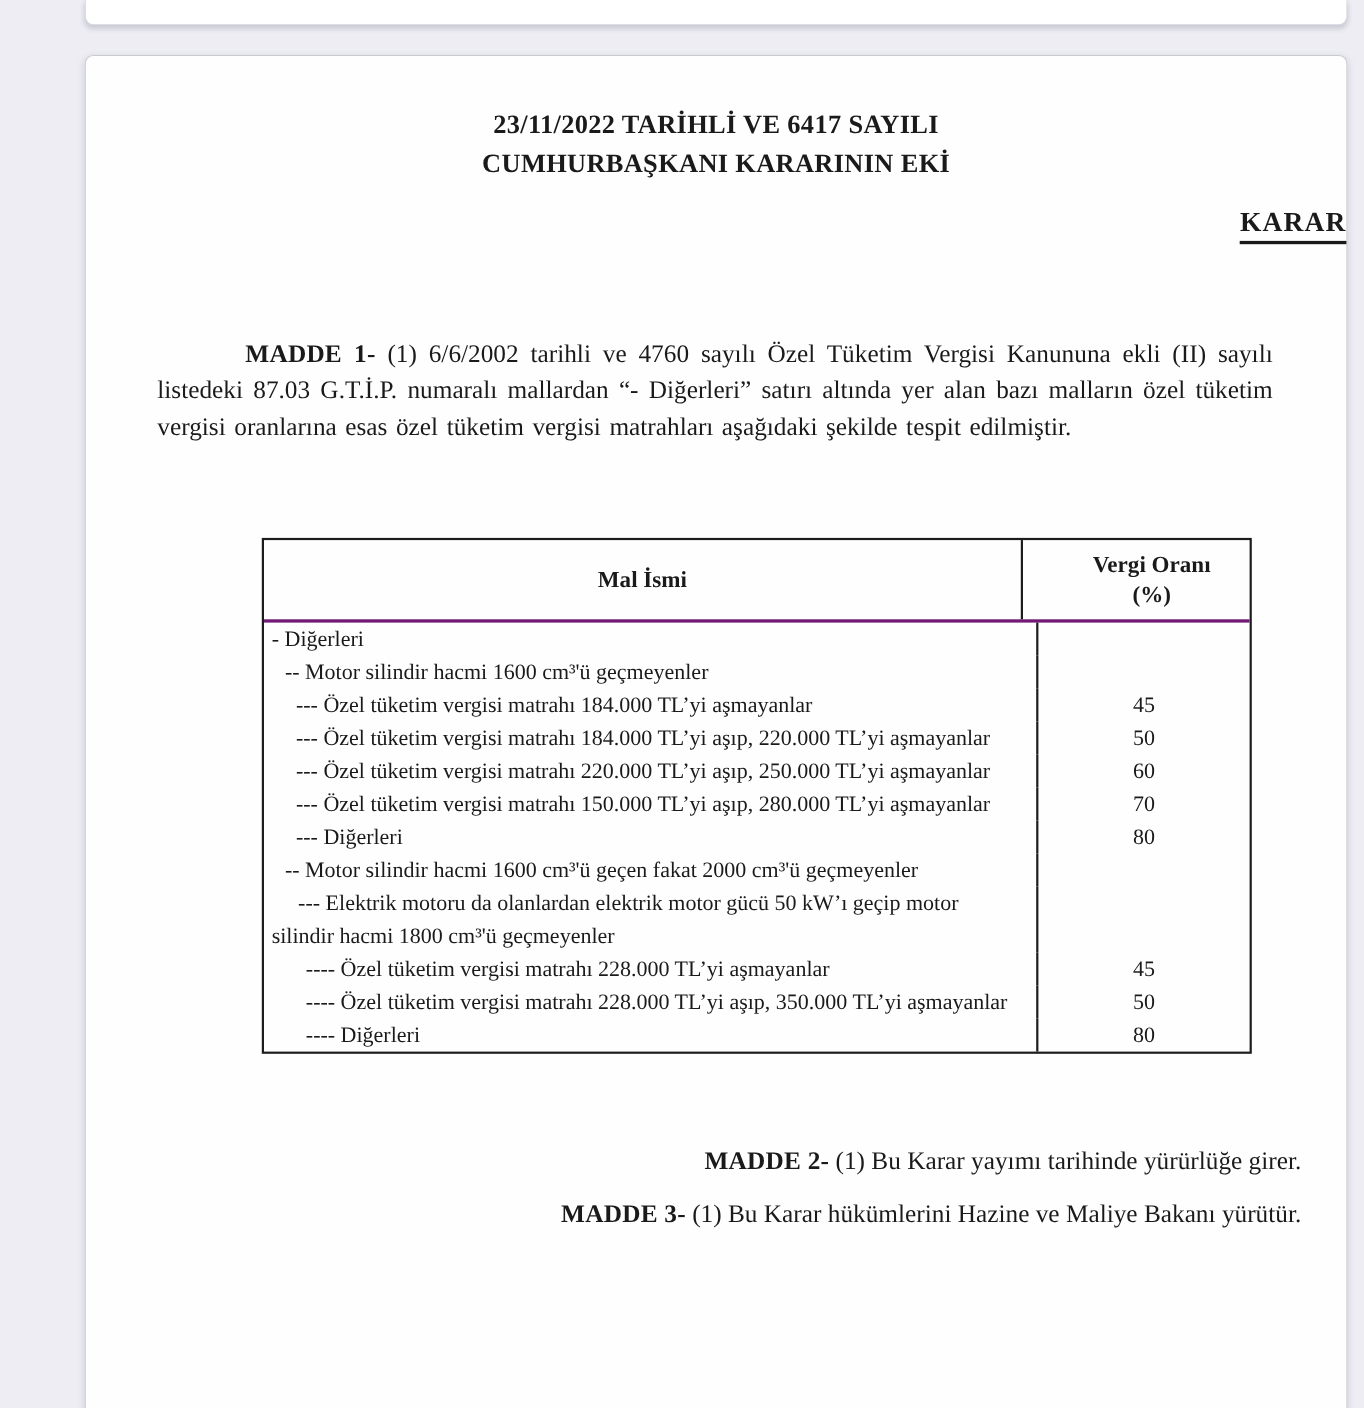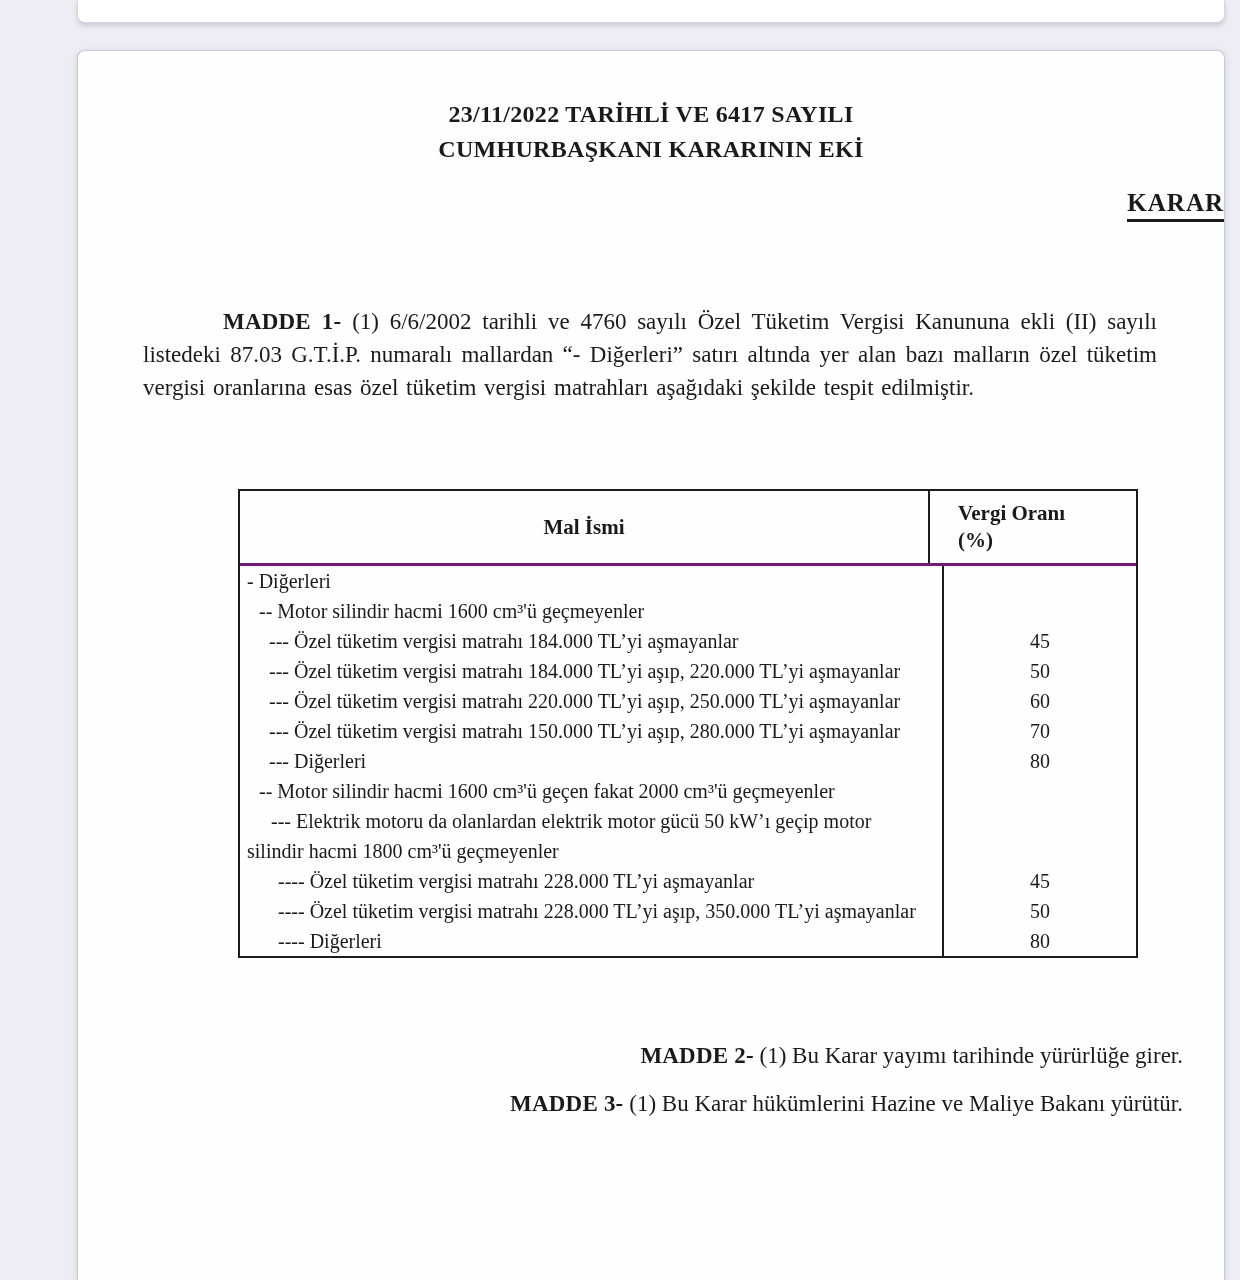--- a/index.html
+++ b/index.html
@@ -112,21 +112,21 @@
     display: flex;
     align-items: center;
     justify-content: center;
     font-size: 21px;
     min-height: 72px;
   }
   .th-rate {
     flex: 1;
     display: flex;
     flex-direction: column;
-    align-items: flex-start;
+    align-items: center;
     justify-content: center;
     font-size: 21px;
     line-height: 27px;
   }
   .trow { display: flex; }
   .tname {
     width: 704px;
     box-sizing: border-box;
     border-right: 2px solid #1c1c1c;
     font-size: 20px;

